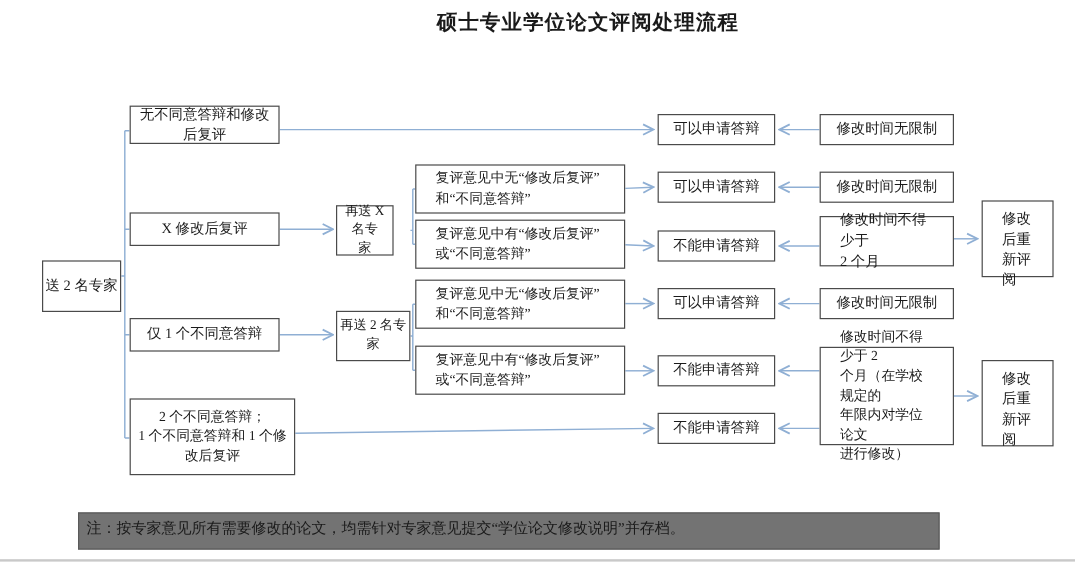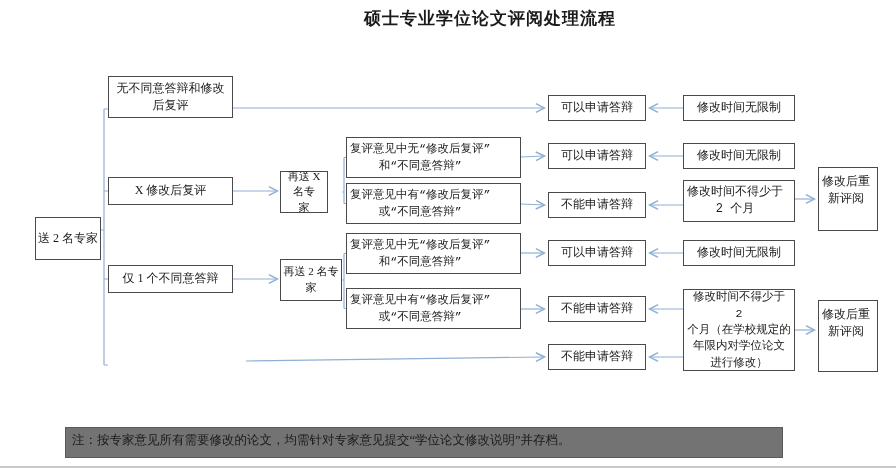--- a/index.html
+++ b/index.html
@@ -11,21 +11,21 @@
     position:absolute;left:0;top:7px;width:896px;text-align:center;
     font-size:17px;font-weight:bold;letter-spacing:1px;margin-left:42px;
   }
   svg.wires{position:absolute;left:0;top:0;}
   .box{
     position:absolute;box-sizing:border-box;background:#ffffff;
     border:1.5px solid #4a4a4a;
     display:flex;align-items:center;justify-content:center;
     text-align:center;font-size:12px;line-height:1.42;white-space:pre-line;
   }
-  .box.leftalign{justify-content:flex-start;text-align:center;padding:2px 3px;font-family:Liberation Mono, monospace;}
+  .box.leftalign{justify-content:flex-start;text-align:left;padding:2px 16px;}
   .box.topalign{align-items:flex-start;}
   .box.review{font-size:11.5px;}
   .box.small{font-size:11.5px;}
   .box.resend{font-size:11px;}
   .notebox{
     position:absolute;box-sizing:border-box;background:#737373;border:1px solid #5a5a5a;
     font-size:12.5px;display:flex;align-items:flex-start;justify-content:flex-start;
     padding:4px 6px;text-align:left;
   }
   .bottom-line{
@@ -70,24 +70,27 @@
       <line x1="683" y1="309" x2="650" y2="309" marker-end="url(#arr)"></line>
       <line x1="683" y1="357" x2="650" y2="357" marker-end="url(#arr)"></line>
 
       <line x1="795" y1="199" x2="814" y2="199" marker-end="url(#arr)"></line>
       <line x1="795" y1="330" x2="814" y2="330" marker-end="url(#arr)"></line>
     </g>
   </svg>
 
   <div class="box" style="left:35px;top:217px;width:66px;height:43px;">送 2 名专家</div>
 
-  <div class="box" style="left:108px;top:76px;width:125px;height:42px;">无不同意答辩和修改
+  <div class="box" style="left:108px;top:88px;width:125px;height:32px;">无不同意答辩和修改
 后复评</div>
   <div class="box" style="left:108px;top:177px;width:125px;height:28px;">X 修改后复评</div>
   <div class="box" style="left:108px;top:265px;width:125px;height:28px;">仅 1 个不同意答辩</div>
+  <div class="box small" style="left:108px;top:332px;width:138px;height:64px;">2 个不同意答辩；
+1 个不同意答辩和 1 个修
+改后复评</div>
 
   <div class="box resend" style="left:280px;top:171px;width:48px;height:42px;">再送 X 名专
 家</div>
   <div class="box resend" style="left:280px;top:259px;width:62px;height:42px;">再送 2 名专
 家</div>
 
   <div class="box review leftalign" style="left:346px;top:137px;width:175px;height:41px;">复评意见中无“修改后复评”
 和“不同意答辩”</div>
   <div class="box review leftalign" style="left:346px;top:183px;width:175px;height:41px;">复评意见中有“修改后复评”
 或“不同意答辩”</div>

